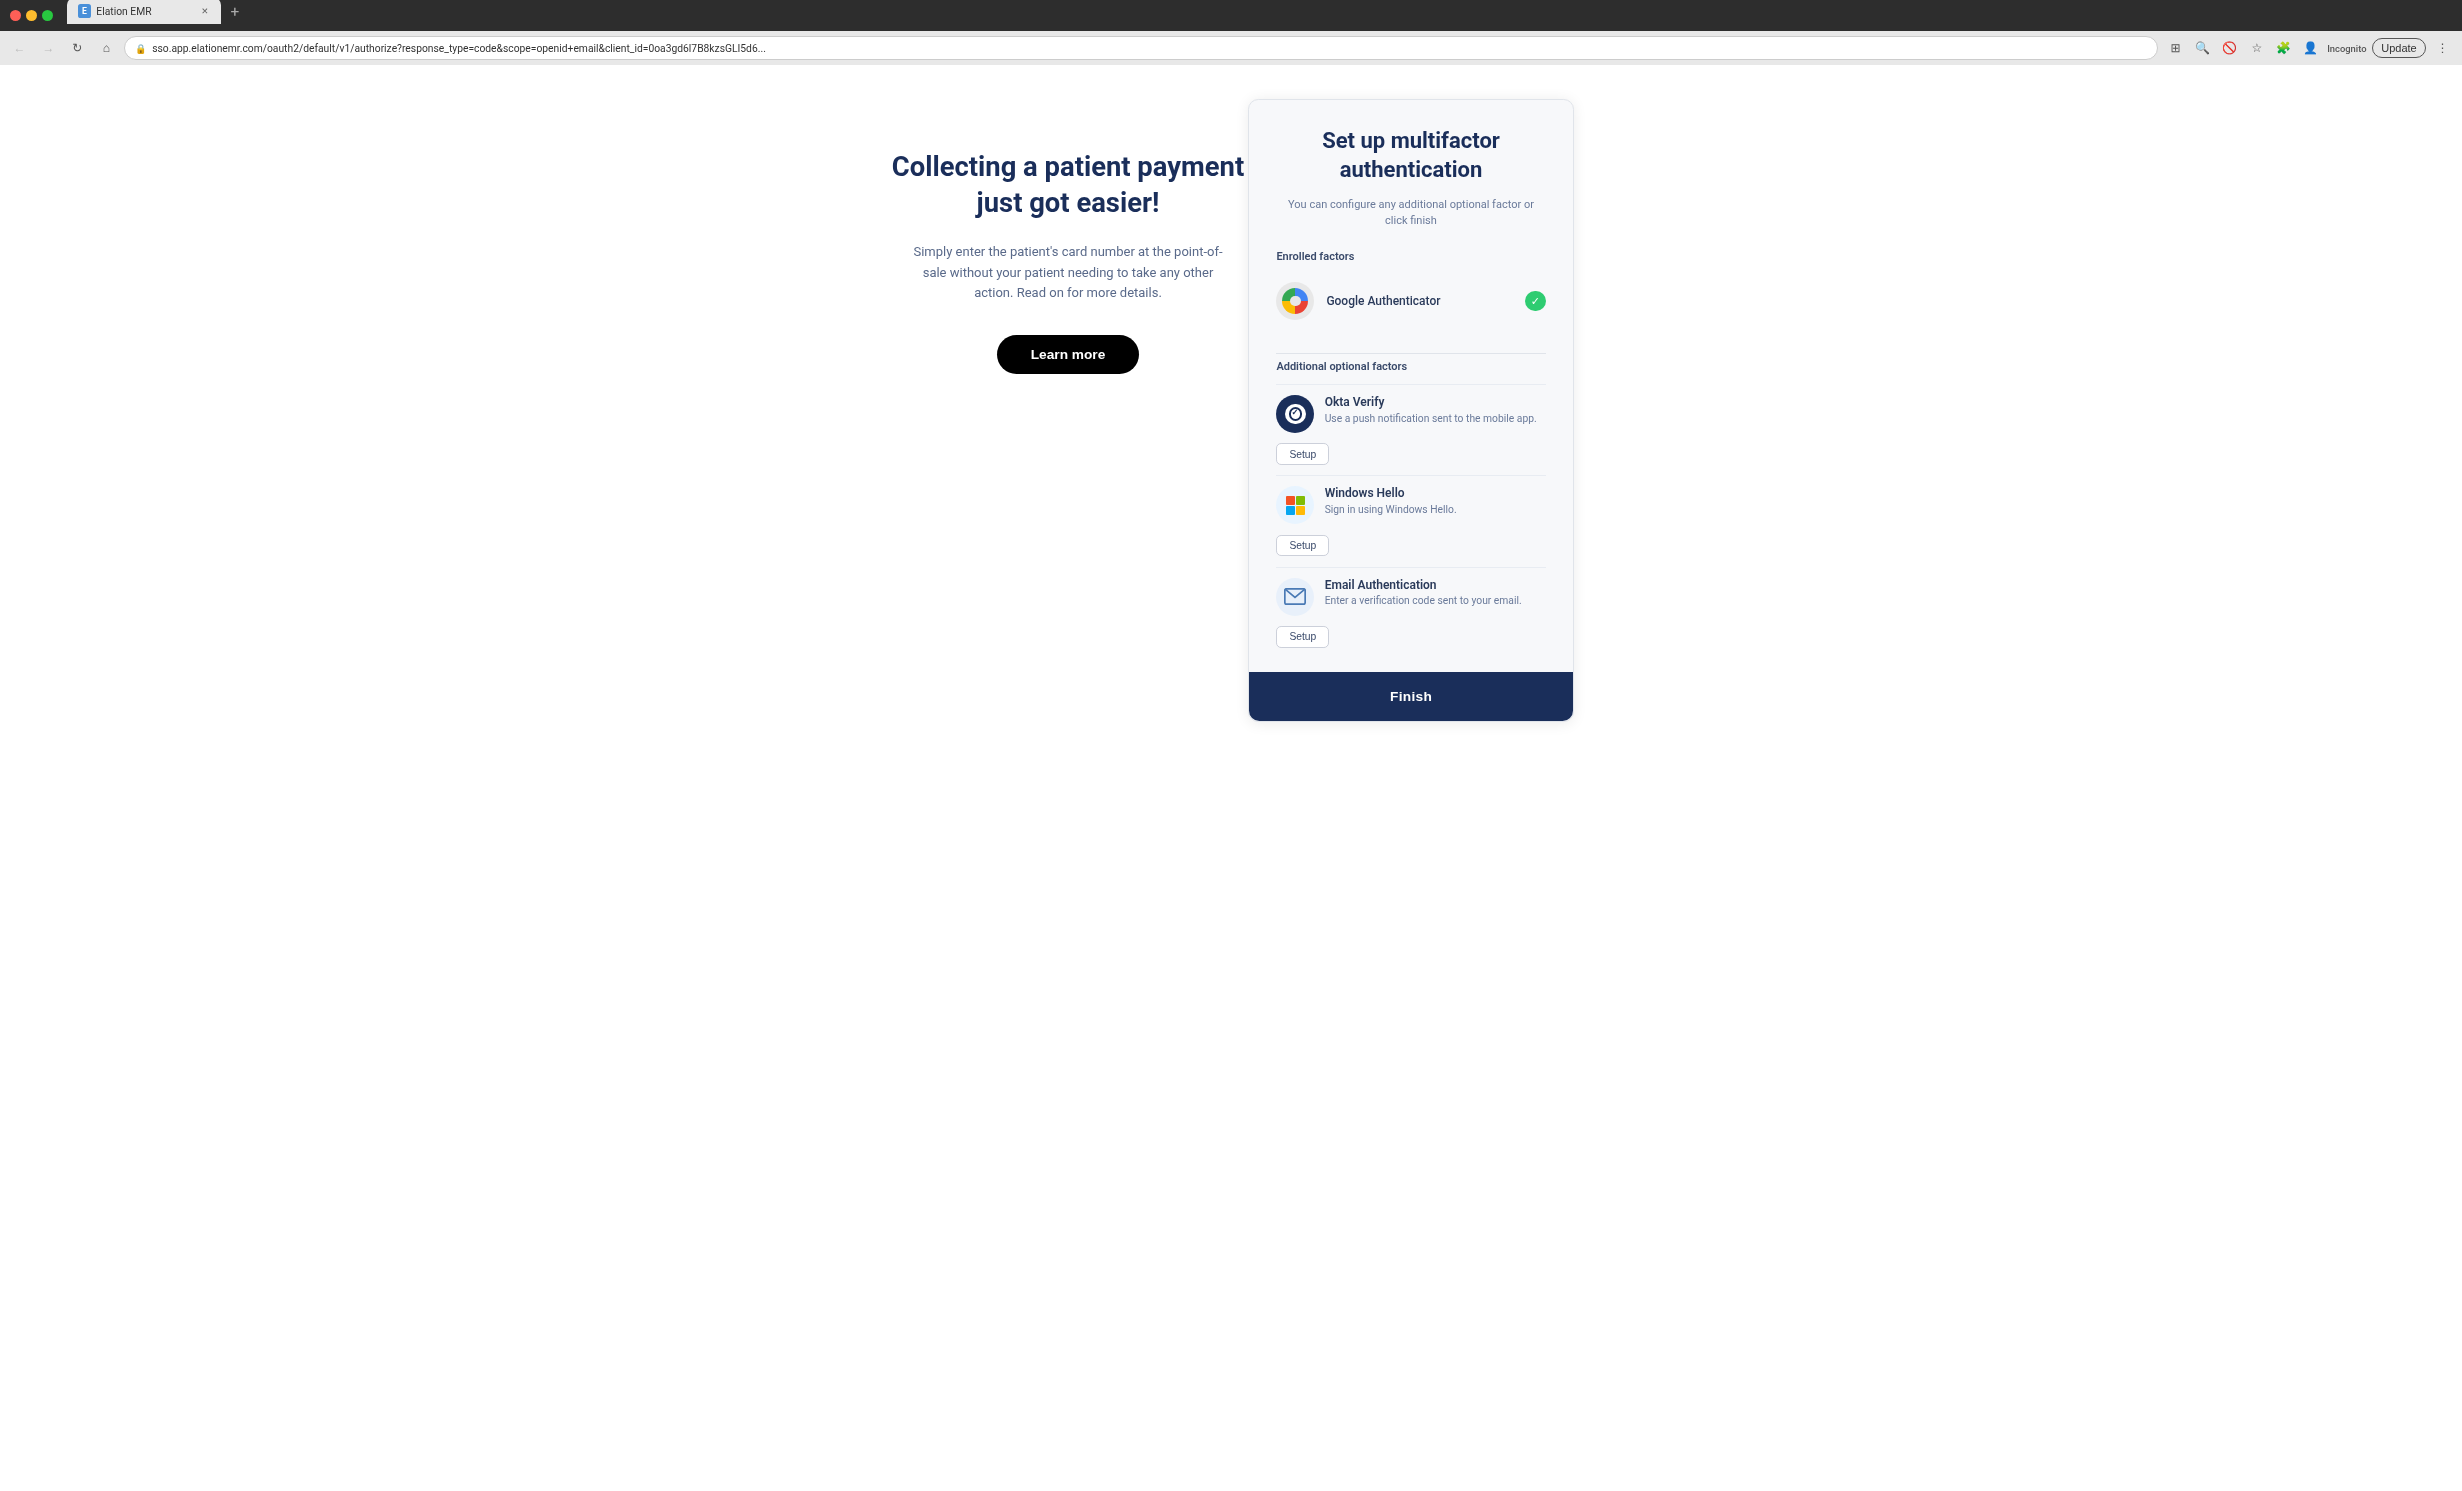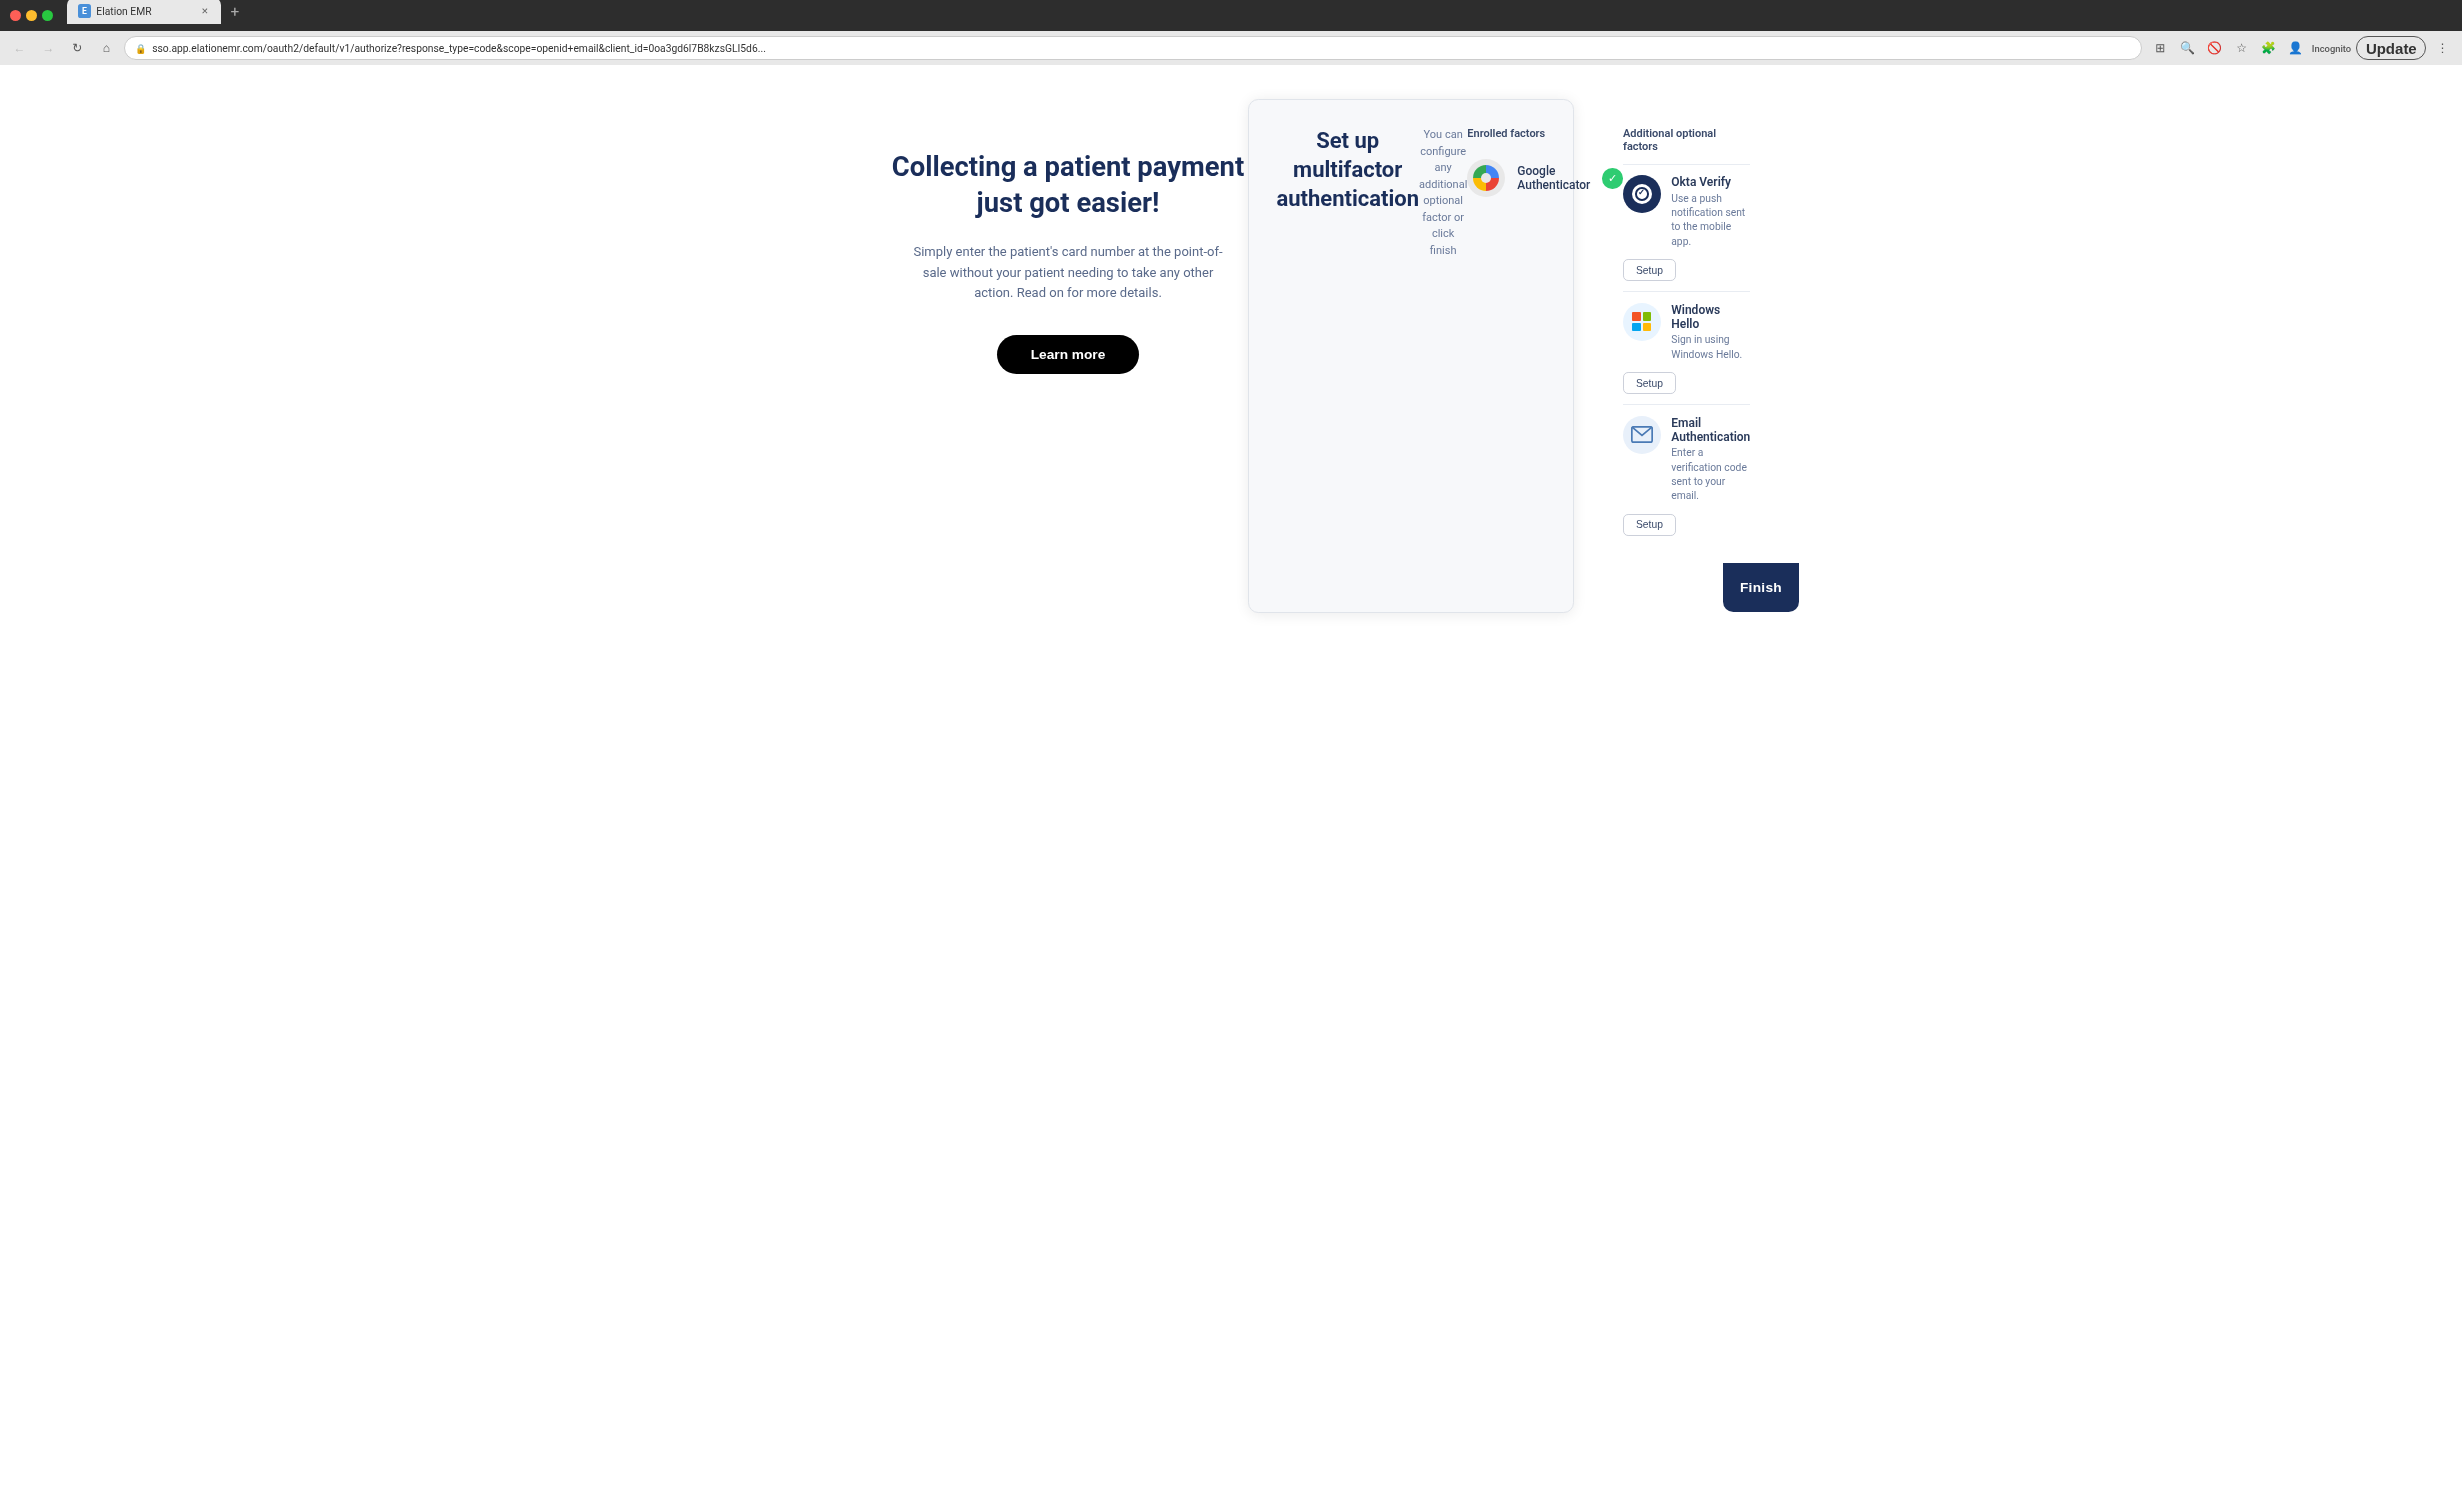--- a/index.html
+++ b/index.html
@@ -182,24 +182,24 @@
       font-size: 9.4px;
       color: #555;
       font-weight: 500;
     }
 
     .update-btn {
       background: transparent;
       border: 1.3px solid #555;
       border-radius: 13.7px;
       padding: 2.6px 8.6px;
-      font-size: 15px;
+      font-size: 11px;
       color: #333;
       cursor: pointer;
-      font-weight: 700;
+      font-weight: 400;
     }
 
     
     .page-content {
       display: flex;
       width: 100%;
       height: calc(100vh - 65px);
       background: white;
       align-items: flex-start;
       justify-content: center;
@@ -246,20 +246,21 @@
 
     
     .mfa-card {
       background: #f7f8fa;
       border: 0.9px solid #e0e4ea;
       border-radius: 10.3px;
       padding: 27.4px 27.4px 0 27.4px;
       width: 326px;
       min-height: 514px;
       display: flex;
+      flex-direction: column;
       box-shadow: 0 1.7px 13.7px rgba(0,0,0,0.08);
       margin-bottom: 0;
     }
 
     .mfa-title {
       font-size: 22px;
       font-weight: 700;
       color: #1a2e5a;
       text-align: center;
       margin-bottom: 12px;

